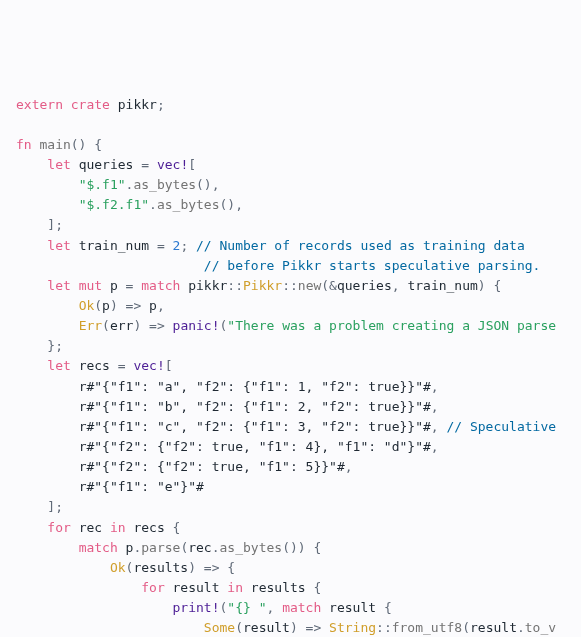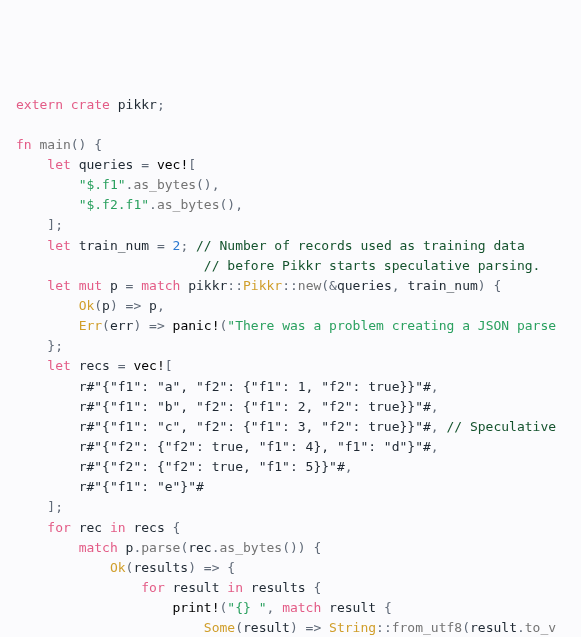--- a/index.html
+++ b/index.html
@@ -12,26 +12,26 @@
     color: #1f2933;
     white-space: pre;
     overflow: hidden;
     width: 581px;
     height: 637px;
     box-sizing: border-box;
   }
   .kw   { color: #e35b86; text-align: right; }   
   .fn   { color: #737373; }   
   .ty   { color: #d09e2a; }   
-  .mac  { color: #000000; margin-top: 8px; }   
+  .mac  { color: #4c1d95; margin-top: 8px; }   
   .str  { color: #2aa05f; }   
   .num  { color: #2a78d0; }   
   .pun  { color: #606a78; }   
   .id   { color: #1f2933; }   
-  .com  { color: #14532d; }   
+  .com  { color: #0369a1; }   
 </style>
 </head>
 <body>
 
 
 
 <div id="code-block"><div><span class="kw">extern crate</span><span class="pun"> </span><span class="id">pikkr</span><span class="pun">;</span></div><div>&nbsp;</div><div><span class="kw">fn</span><span class="pun"> </span><span class="fn">main</span><span class="pun">() {</span></div><div><span class="pun">    </span><span class="kw">let</span><span class="pun"> </span><span class="id">queries</span><span class="pun"> = </span><span class="mac">vec!</span><span class="pun">[</span></div><div><span class="pun">        </span><span class="str">"$.f1"</span><span class="pun">.</span><span class="fn">as_bytes</span><span class="pun">(),</span></div><div><span class="pun">        </span><span class="str">"$.f2.f1"</span><span class="pun">.</span><span class="fn">as_bytes</span><span class="pun">(),</span></div><div><span class="pun">    ];</span></div><div><span class="pun">    </span><span class="kw">let</span><span class="pun"> </span><span class="id">train_num</span><span class="pun"> = </span><span class="num">2</span><span class="pun">; </span><span class="com">// Number of records used as training data</span></div><div><span class="pun">                        </span><span class="com">// before Pikkr starts speculative parsing.</span></div><div><span class="pun">    </span><span class="kw">let</span><span class="pun"> </span><span class="kw">mut</span><span class="pun"> </span><span class="id">p</span><span class="pun"> = </span><span class="kw">match</span><span class="pun"> </span><span class="id">pikkr</span><span class="pun">::</span><span class="ty">Pikkr</span><span class="pun">::</span><span class="fn">new</span><span class="pun">(&amp;</span><span class="id">queries</span><span class="pun">, </span><span class="id">train_num</span><span class="pun">) {</span></div><div><span class="pun">        </span><span class="ty">Ok</span><span class="pun">(</span><span class="id">p</span><span class="pun">) =&gt; </span><span class="id">p</span><span class="pun">,</span></div><div><span class="pun">        </span><span class="ty">Err</span><span class="pun">(</span><span class="id">err</span><span class="pun">) =&gt; </span><span class="mac">panic!</span><span class="pun">(</span><span class="str">"There was a problem creating a JSON parse</span></div><div><span class="pun">    };</span></div><div><span class="pun">    </span><span class="kw">let</span><span class="pun"> </span><span class="id">recs</span><span class="pun"> = </span><span class="mac">vec!</span><span class="pun">[</span></div><div><span class="pun">        </span><span class="id">r#"{"f1": "a", "f2": {"f1": 1, "f2": true}}"#</span><span class="pun">,</span></div><div><span class="pun">        </span><span class="id">r#"{"f1": "b", "f2": {"f1": 2, "f2": true}}"#</span><span class="pun">,</span></div><div><span class="pun">        </span><span class="id">r#"{"f1": "c", "f2": {"f1": 3, "f2": true}}"#</span><span class="pun">, </span><span class="com">// Speculative</span></div><div><span class="pun">        </span><span class="id">r#"{"f2": {"f2": true, "f1": 4}, "f1": "d"}"#</span><span class="pun">,</span></div><div><span class="pun">        </span><span class="id">r#"{"f2": {"f2": true, "f1": 5}}"#</span><span class="pun">,</span></div><div><span class="pun">        </span><span class="id">r#"{"f1": "e"}"#</span></div><div><span class="pun">    ];</span></div><div><span class="pun">    </span><span class="kw">for</span><span class="pun"> </span><span class="id">rec</span><span class="pun"> </span><span class="kw">in</span><span class="pun"> </span><span class="id">recs</span><span class="pun"> {</span></div><div><span class="pun">        </span><span class="kw">match</span><span class="pun"> </span><span class="id">p</span><span class="pun">.</span><span class="fn">parse</span><span class="pun">(</span><span class="id">rec</span><span class="pun">.</span><span class="fn">as_bytes</span><span class="pun">()) {</span></div><div><span class="pun">            </span><span class="ty">Ok</span><span class="pun">(</span><span class="id">results</span><span class="pun">) =&gt; {</span></div><div><span class="pun">                </span><span class="kw">for</span><span class="pun"> </span><span class="id">result</span><span class="pun"> </span><span class="kw">in</span><span class="pun"> </span><span class="id">results</span><span class="pun"> {</span></div><div><span class="pun">                    </span><span class="mac">print!</span><span class="pun">(</span><span class="str">"{} "</span><span class="pun">, </span><span class="kw">match</span><span class="pun"> </span><span class="id">result</span><span class="pun"> {</span></div><div><span class="pun">                        </span><span class="ty">Some</span><span class="pun">(</span><span class="id">result</span><span class="pun">) =&gt; </span><span class="ty">String</span><span class="pun">::</span><span class="fn">from_utf8</span><span class="pun">(</span><span class="id">result</span><span class="pun">.</span><span class="fn">to_v</span></div></div>
 
 
 

